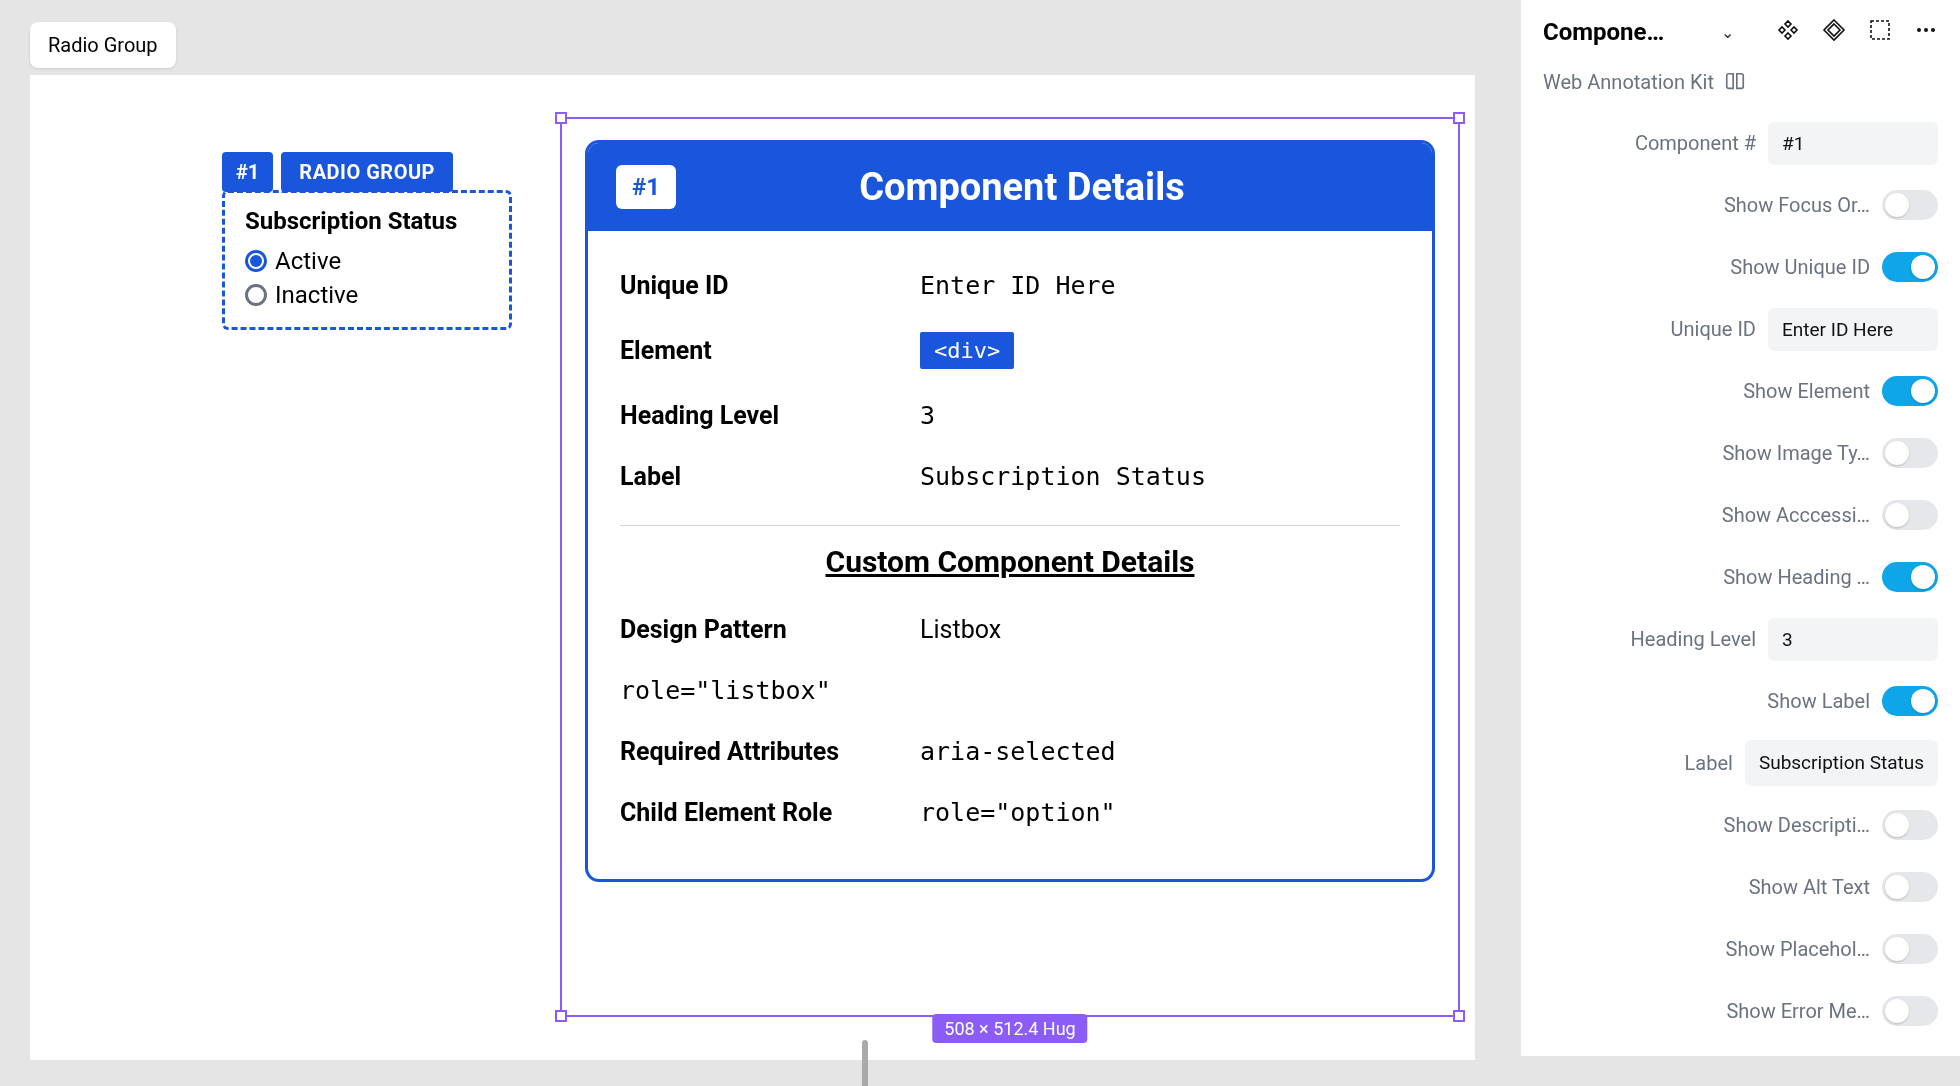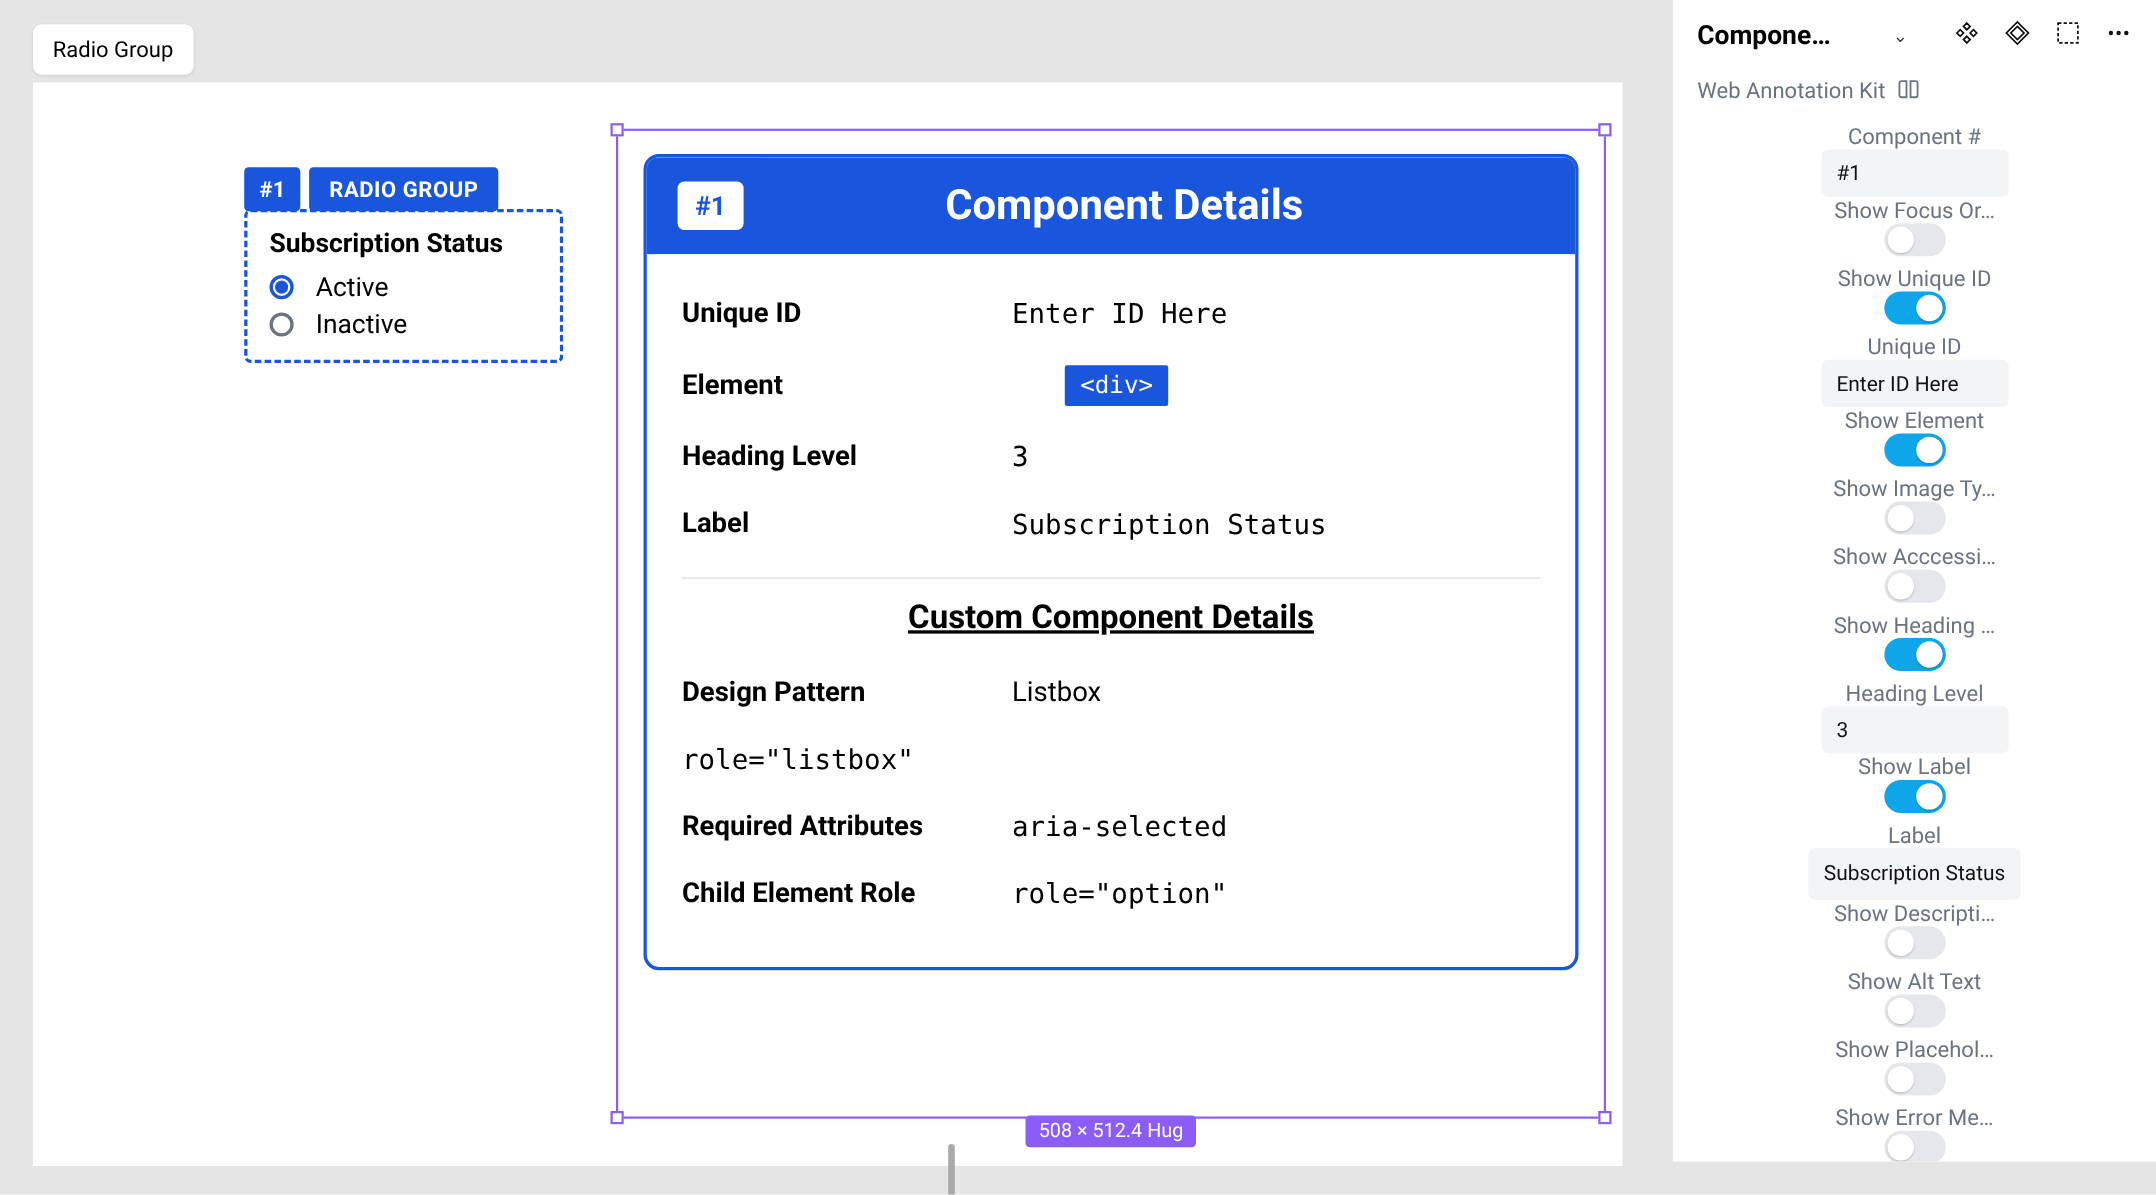--- a/index.html
+++ b/index.html
@@ -71,21 +71,21 @@
   margin-top: -2px;
 }
 .radio-title {
   font-size: 24px;
   font-weight: 700;
   margin-bottom: 12px;
 }
 .radio-option {
   display: flex;
   align-items: center;
-  gap: 20px;
+  gap: 8px;
   font-size: 24px;
   margin-top: 6px;
 }
 .radio-circle {
   width: 22px;
   height: 22px;
   border-radius: 50%;
   border: 3px solid #6b7280;
   display: inline-block;
   position: relative;
@@ -178,21 +178,20 @@
   font-size: 25px;
 }
 .element-chip {
   background: #1a56db;
   color: #fff;
   font-family: "SF Mono", Menlo, Consolas, monospace;
   font-size: 22px;
   padding: 6px 14px;
   border-radius: 2px;
   display: inline-block;
-  margin-left: 48px;
 }
 .details-divider {
   border: none;
   border-top: 1px solid #d1d5db;
   margin: 18px 0;
 }
 .details-subtitle {
   font-size: 30px;
   font-weight: 700;
   text-align: center;
@@ -272,23 +271,23 @@
   color: #6b7280;
   font-size: 20px;
 }
 
 .prop-list {
   padding: 0 22px;
 }
 .prop-row {
   display: flex;
   align-items: center;
-  justify-content: flex-start;
+  justify-content: flex-end;
   min-height: 62px;
-  flex-direction: column;
+  gap: 12px;
 }
 .prop-label {
   color: #6b7280;
   font-size: 20px;
   white-space: nowrap;
   overflow: hidden;
   text-overflow: ellipsis;
   max-width: 200px;
 }
 .prop-value-box {

